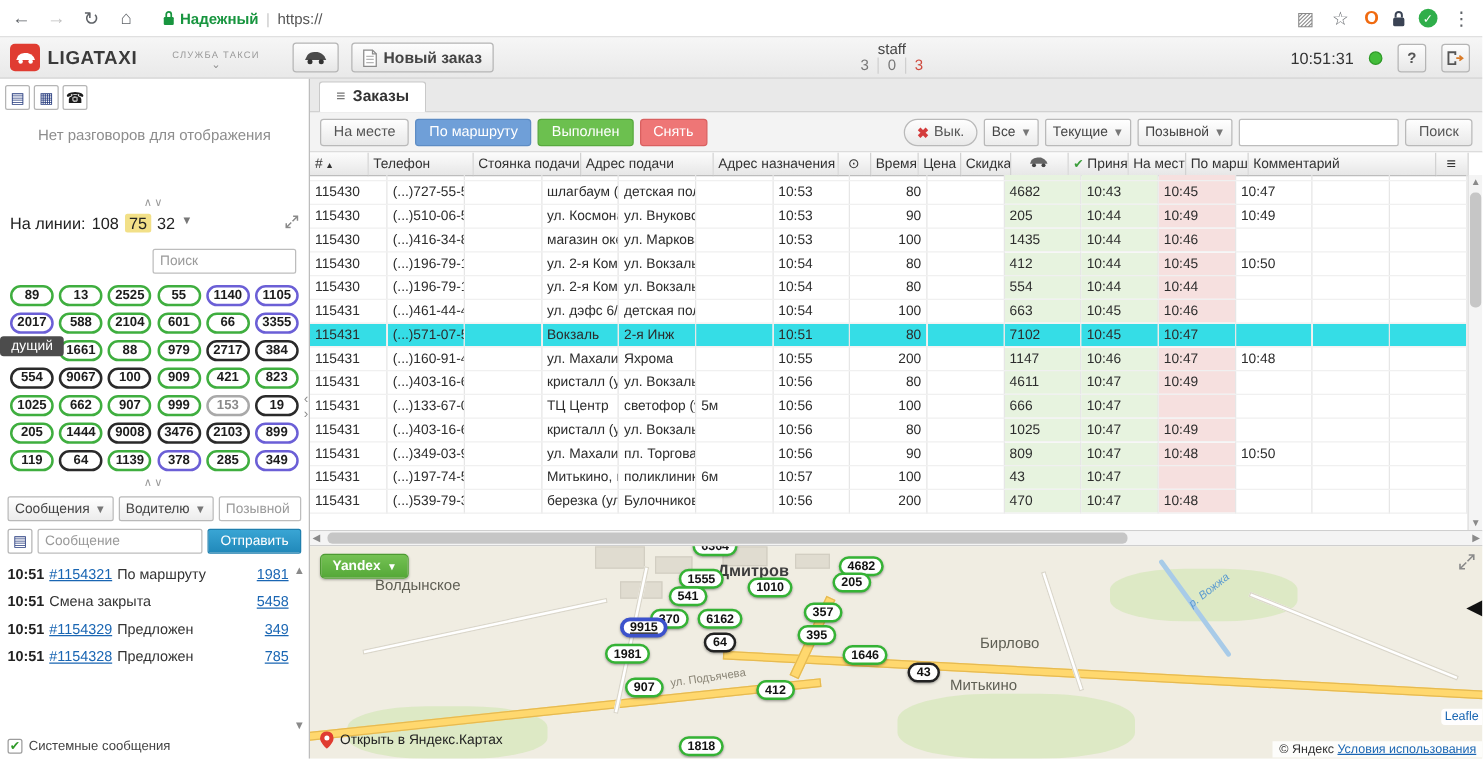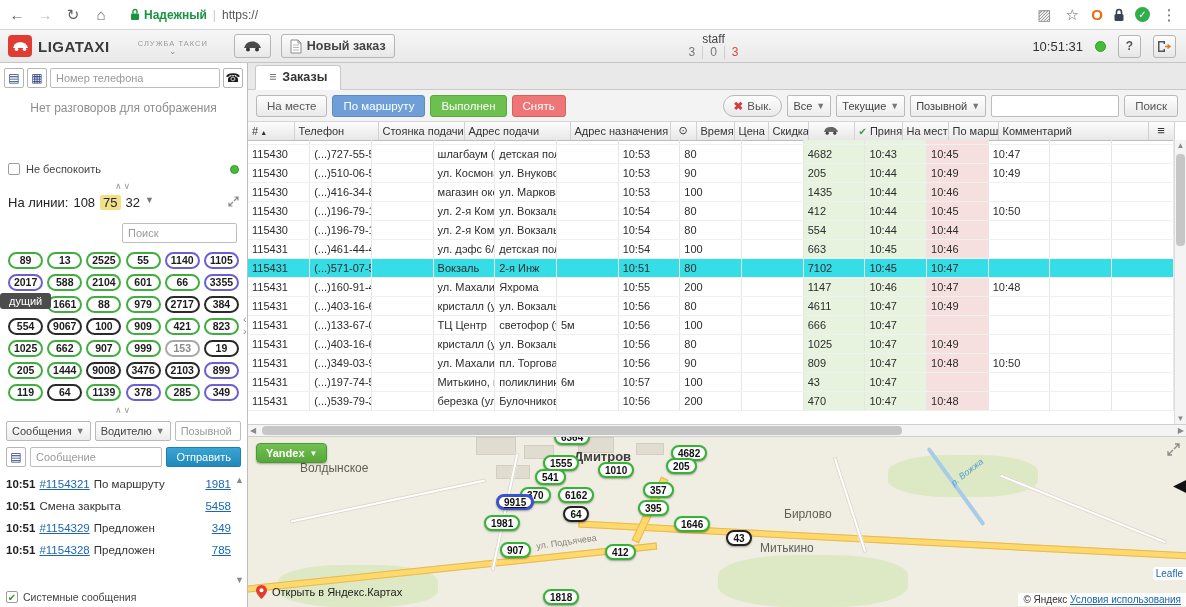--- a/index.html
+++ b/index.html
@@ -99,21 +99,21 @@
   .toolbar .inp{width:128px;height:22px}
 
   .tableouter{position:relative;height:303px;overflow:hidden;background:#fff;border-bottom:1px solid #cfcfcf}
   table.hdr,table.bdy{border-collapse:collapse;table-layout:fixed;width:926px;font-size:11px}
   table.hdr th{height:18px;background:linear-gradient(#fcfcfc,#e7e7e7);border-right:1px solid #d2d2d2;border-bottom:1px solid #bdbdbd;font-weight:normal;text-align:left;padding:0 4px;white-space:nowrap;overflow:hidden;color:#333;cursor:pointer}
   .bodywrap{position:absolute;top:18px;left:0;width:926px;bottom:0;overflow:hidden}
   table.bdy{margin-top:-15px}
   table.bdy td{height:19px;padding:0 4px;border-right:1px solid #e6e6e6;border-bottom:1px solid #f0f0f0;white-space:nowrap;overflow:hidden;color:#2c2c2c;cursor:default}
   td.c-car,td.c-accepted{background:#e7f3df}
   td.c-onsite{background:#f6e0df}
-  td.c-price{text-align:left}
+  td.c-price{text-align:right}
   td.c-timer{color:#993333}
   tr.selected td{background:#35dde6 !important}
   .sortarr{font-size:7px;color:#333;margin-left:2px}
   .grnchk{color:#3a9d3a;font-size:10px;margin-right:3px}
   .vscroll{position:absolute;top:18px;right:0;bottom:0;width:12px;background:#f4f4f4;border-left:1px solid #ddd}
   .vscroll .a{position:absolute;left:0;width:11px;text-align:center;color:#8a8a8a;font-size:8px;cursor:pointer}
   .vthumb{position:absolute;left:1px;width:9px;top:14px;height:92px;background:#c6c6c6;border-radius:4px;cursor:pointer}
   .hscroll{height:12px;background:#f4f4f4;border-bottom:1px solid #cfcfcf;position:relative}
   .hscroll .a{position:absolute;top:0;color:#8a8a8a;font-size:8px;line-height:12px;cursor:pointer}
   .hthumb{position:absolute;top:1px;height:9px;left:14px;width:640px;background:#c6c6c6;border-radius:4px;cursor:pointer}
@@ -221,29 +221,23 @@
     </span>
   </div>
 </div>
 
 <div class="content">
 
   <div class="sidebar">
     <div class="callrow">
       <span class="tinybtn">▤</span>
       <span class="tinybtn">▦</span>
-      <input class="inp" placeholder="Номер телефона" style="">
       <span class="tinybtn" style="color:#1c1c1c">☎</span>
     </div>
     <div class="nocalls">Нет разговоров для отображения</div>
-    <div class="dndrow">
-      <span class="chk"></span>
-      <span>Не беспокоить</span>
-      <span class="dnddot"></span>
-    </div>
     <div class="vdivider">∧∨</div>
     <div class="onlinerow">
       <span>На линии:</span>
       <span>108</span>
       <span class="hl75">75</span>
       <span>32</span>
       <span class="caret">▼</span>
       <span class="expicon">
         <svg width="11" height="11" viewBox="0 0 11 11">
             <path d="M6.5 1 H10 V4.5 M10 1 L6 5 M4.5 10 H1 V6.5 M1 10 L5 6" stroke="#8a8a8a" stroke-width="1.2" fill="none"></path>

